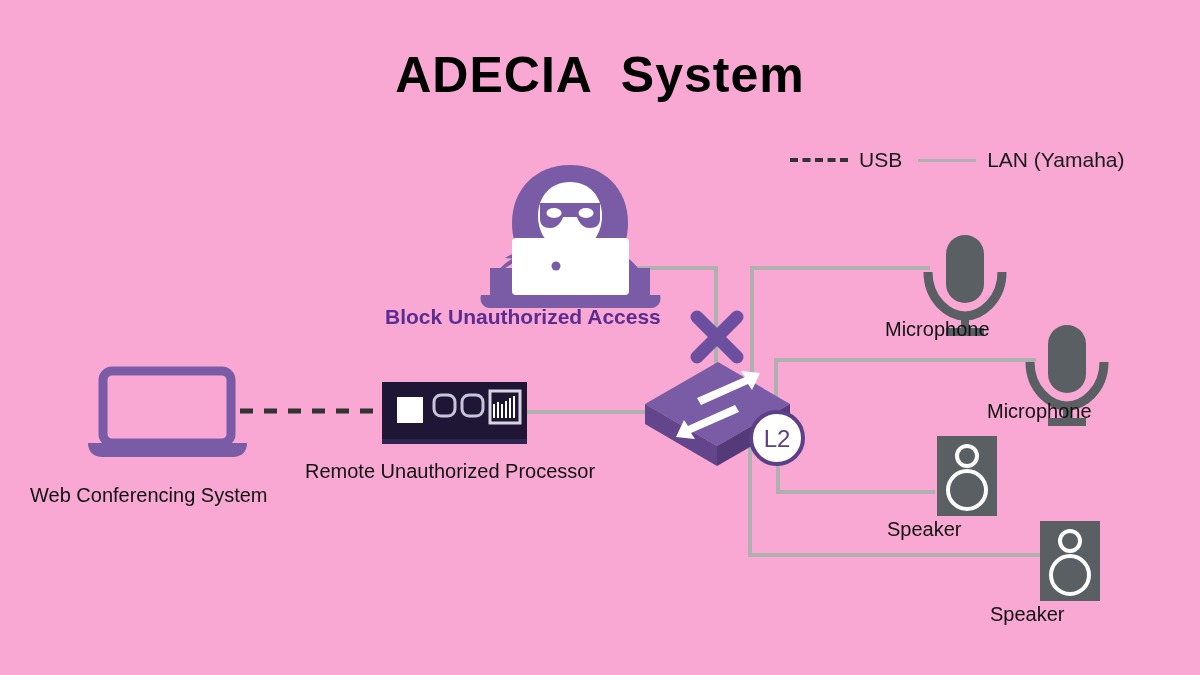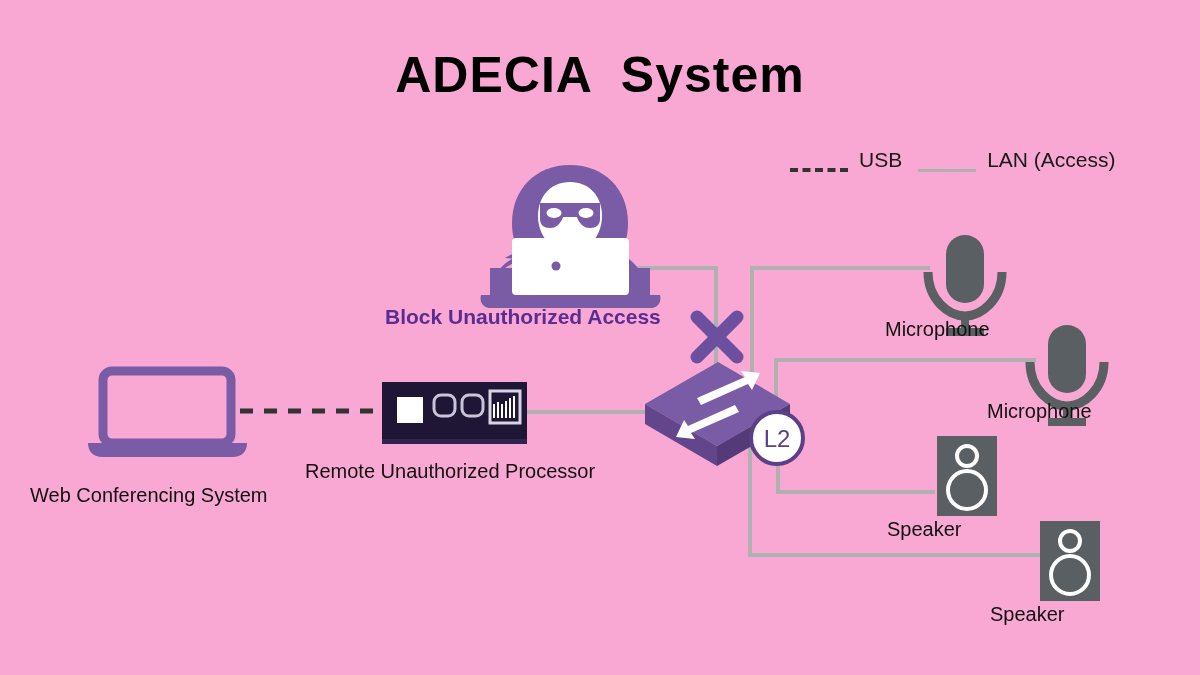--- a/index.html
+++ b/index.html
@@ -41,21 +41,21 @@
     left: 790px;
     top: 148px;
     display: flex;
     align-items: center;
     gap: 16px;
     font-size: 21px;
     color: #1a1a1a;
   }
   .legend-item {
     display: flex;
-    align-items: flex-end;
+    align-items: center;
     gap: 11px;
   }
   .legend-dash {
     width: 58px;
     height: 0;
     border-top: 4px dashed #333333;
   }
   .legend-solid {
     width: 58px;
     height: 0;
@@ -83,21 +83,21 @@
 
   <div class="page-title">ADECIA  System</div>
 
   <div class="legend">
     <div class="legend-item">
       <span class="legend-dash"></span>
       <span>USB</span>
     </div>
     <div class="legend-item">
       <span class="legend-solid"></span>
-      <span>LAN (Access)</span>
+      <span>LAN (Yamaha)</span>
     </div>
   </div>
 
   <svg id="diagram-svg" viewBox="0 0 1200 675">
 
     <g fill="none" stroke="#b0b0b0" stroke-width="4">
 
       <path d="M527 412 H 672"></path>
 
       <path d="M616 268 H 716 V 380"></path>

